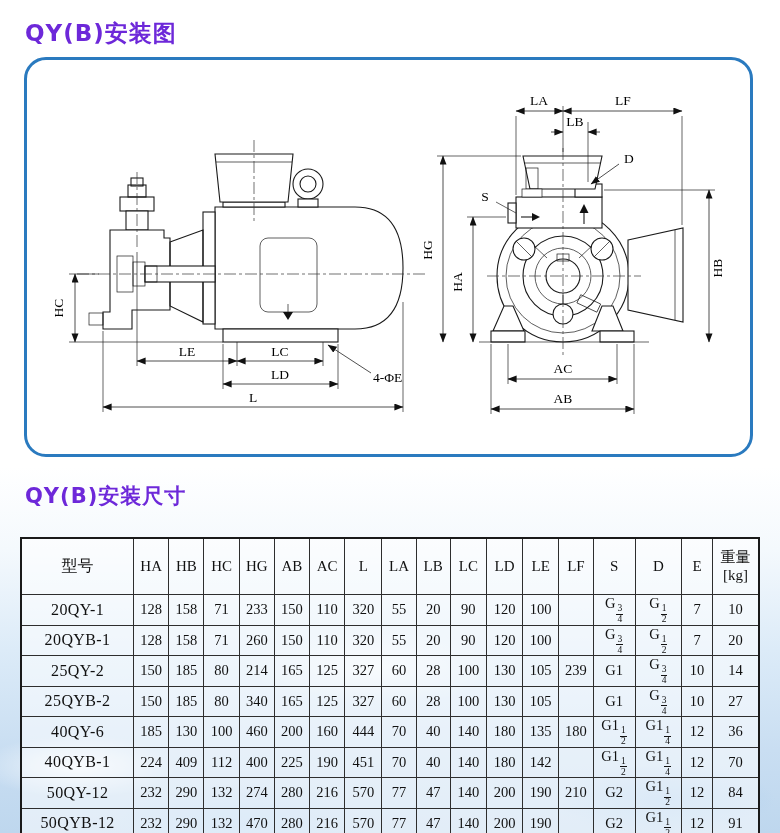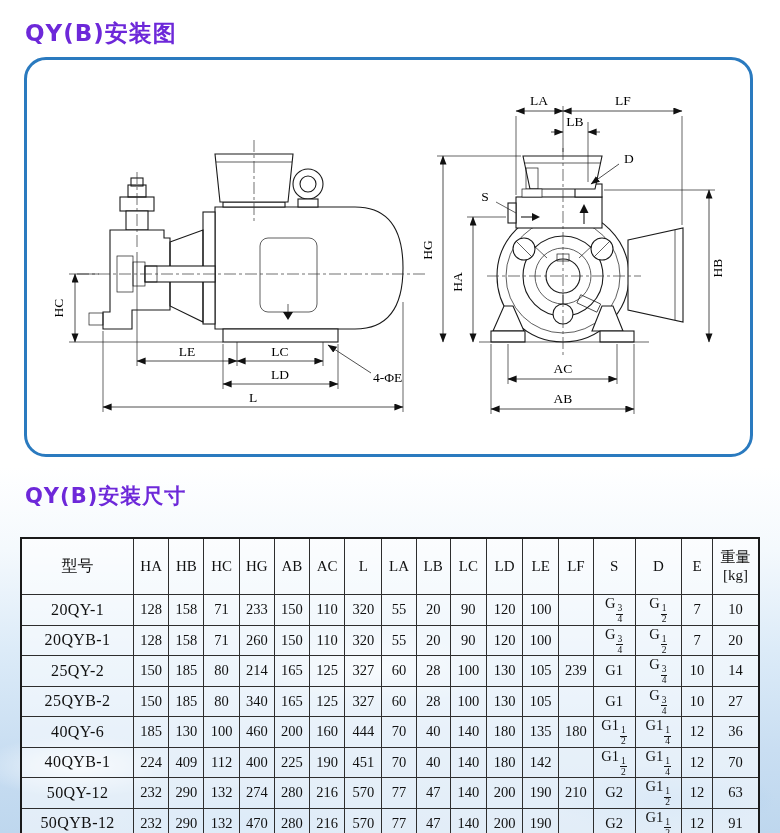--- a/index.html
+++ b/index.html
@@ -430,21 +430,21 @@
           <td>140</td>
           <td>200</td>
           <td>190</td>
           <td>210</td>
           <td>G2</td>
           <td>G1<span class="frac">
               <span class="fn">1</span>
               <span class="fd">2</span>
             </span></td>
           <td>12</td>
-          <td>63</td>
+          <td>84</td>
         </tr>
         <tr>
           <td class="model">50QYB-12</td>
           <td>232</td>
           <td>290</td>
           <td>132</td>
           <td>470</td>
           <td>280</td>
           <td>216</td>
           <td>570</td>

